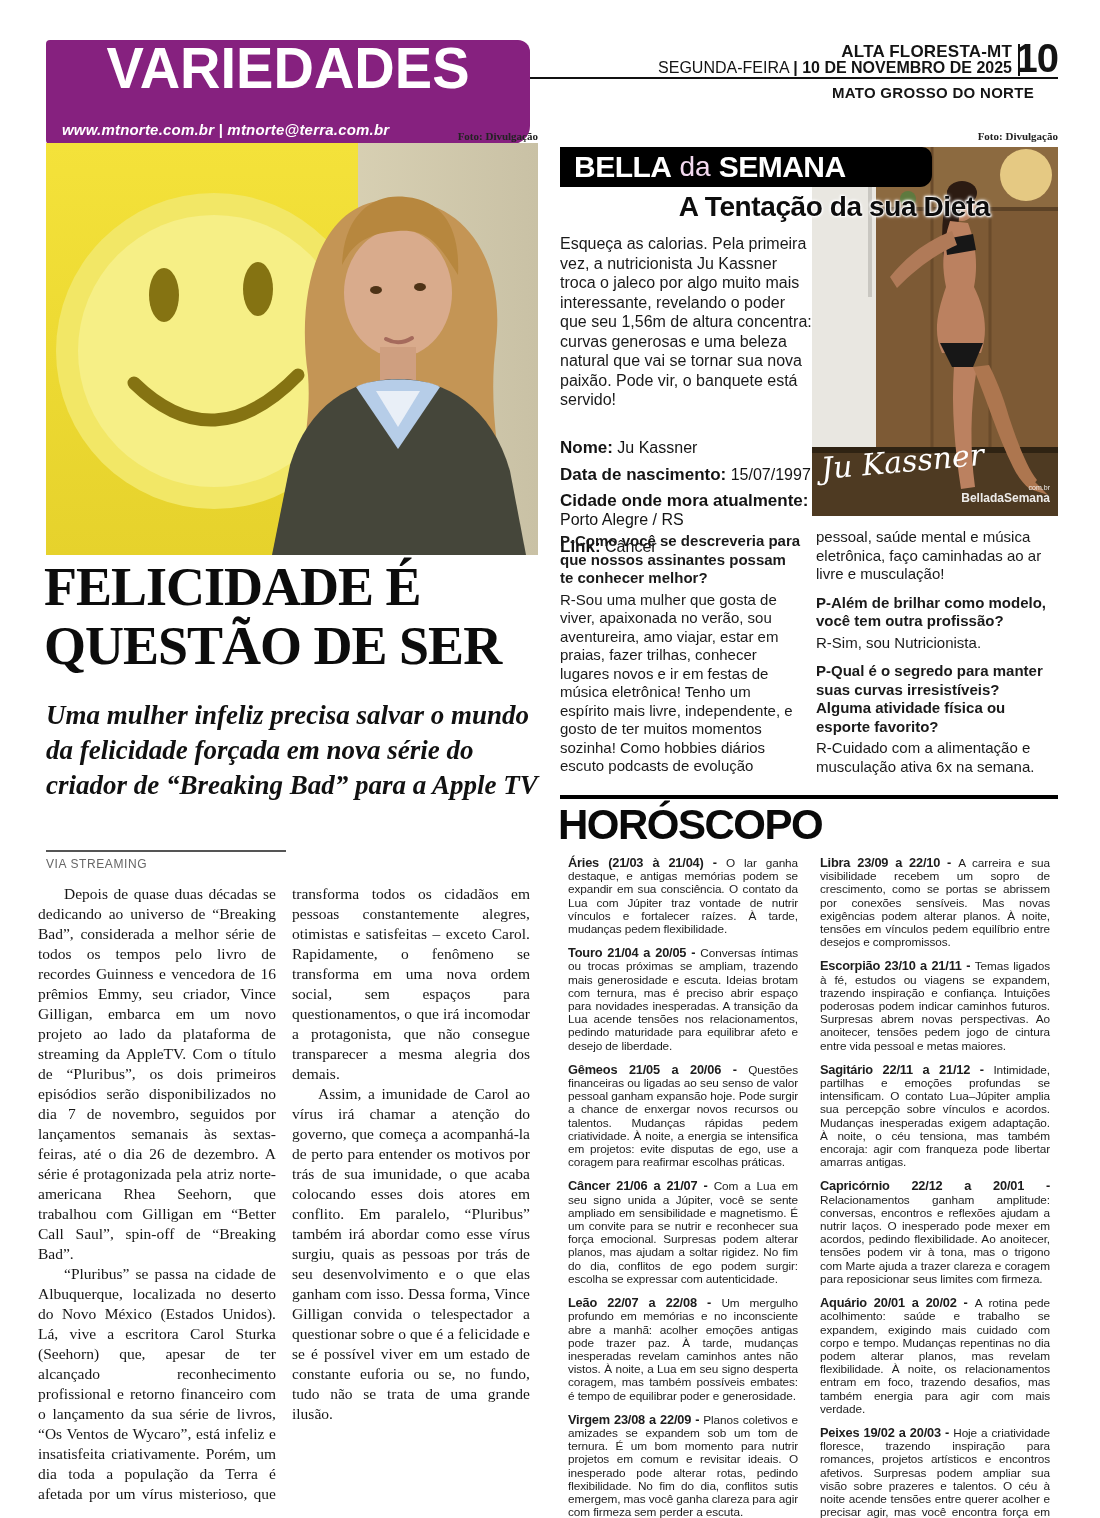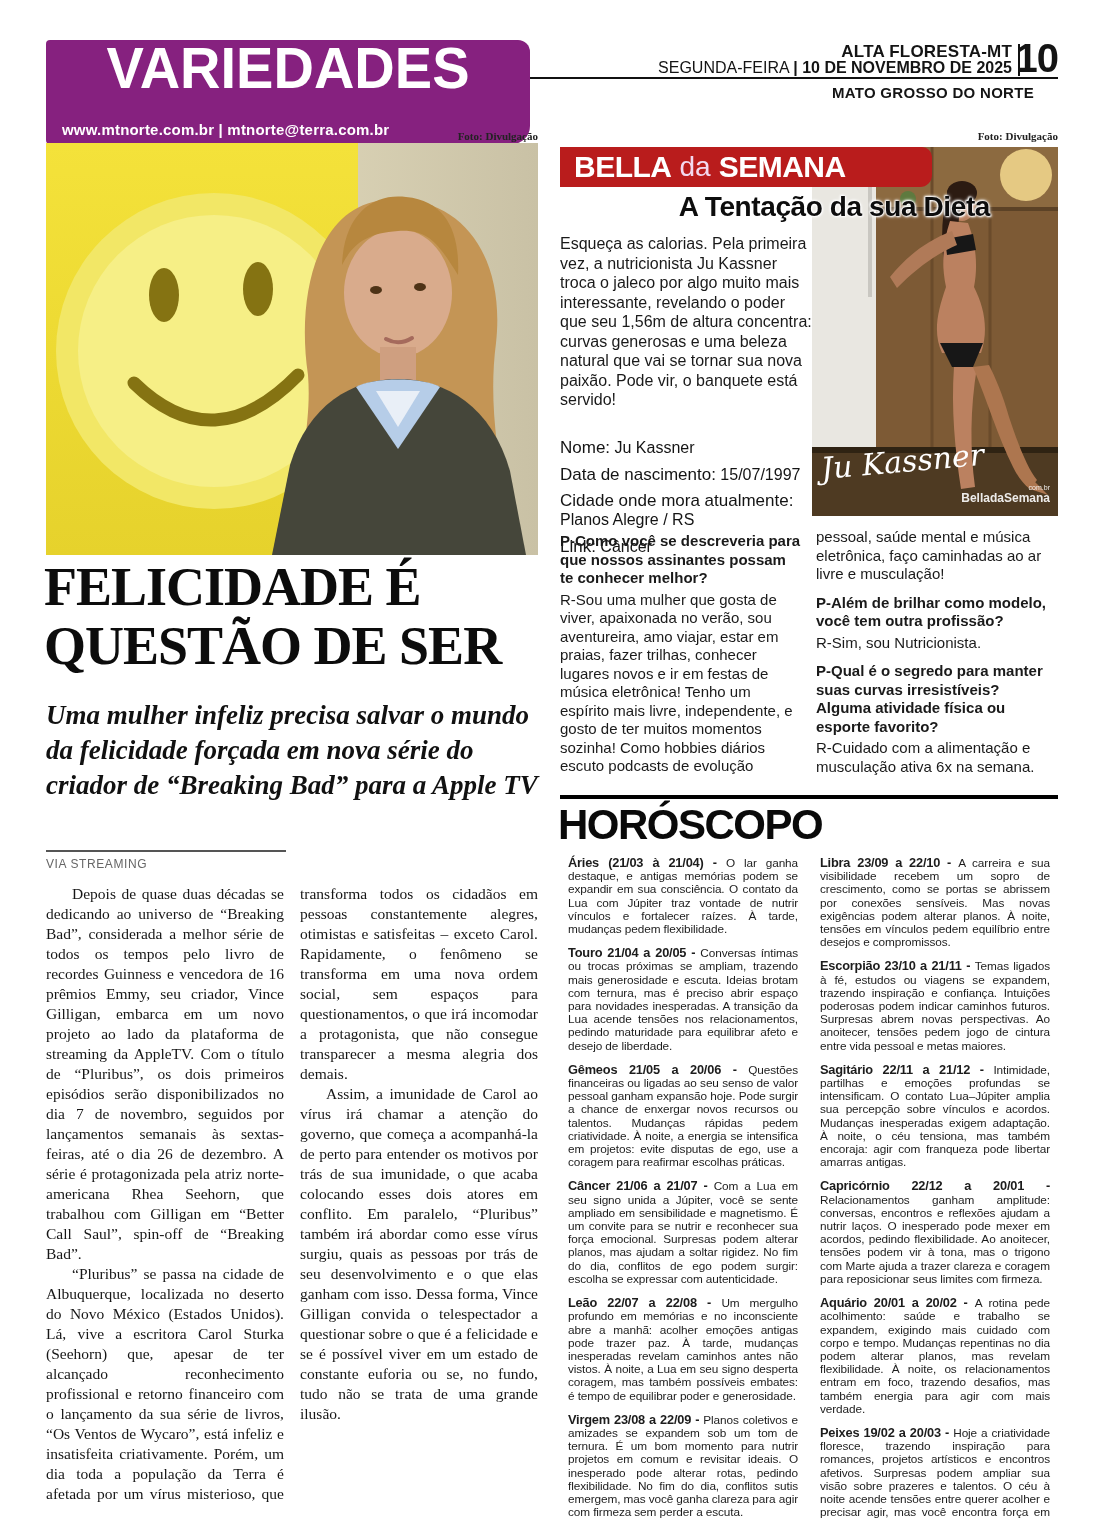--- a/index.html
+++ b/index.html
@@ -5,21 +5,21 @@
   html,body{margin:0;padding:0;background:#ffffff;}
   .page{position:relative;width:1100px;height:1518px;background:#fff;overflow:hidden;
         font-family:"Liberation Sans",sans-serif;color:#141414;}
 
   
   .masthead-banner{position:absolute;left:46px;top:40px;width:484px;height:104px;
     background:#86217f;border-radius:4px 12px 18px 4px;}
   .masthead-title{position:absolute;left:14px;top:-4px;width:456px;text-align:center;
     font-size:56px;font-weight:800;color:#fff;letter-spacing:0px;transform:scaleY(1.02);
     font-family:"Liberation Sans",sans-serif;white-space:nowrap;}
-  .masthead-site{position:absolute;left:16px;bottom:6px;font-size:15px;font-weight:700;color:#fff;letter-spacing:.2px;}
+  .masthead-site{position:absolute;left:16px;bottom:6px;font-size:15px;font-weight:700;color:#fff;letter-spacing:.2px;font-style:italic;}
   .header-rule{position:absolute;left:530px;top:77px;width:528px;height:2px;background:#111;}
   .header-city{position:absolute;right:88px;top:42px;font-size:17px;font-weight:800;letter-spacing:.2px;text-align:right;white-space:nowrap;}
   .header-date{position:absolute;right:88px;top:59px;font-size:16px;text-align:right;white-space:nowrap;}
   .header-date b{font-weight:800;}
   .header-divider{position:absolute;right:80px;top:44px;width:2px;height:32px;background:#111;}
   .page-number{position:absolute;right:42px;top:36px;font-size:40px;font-weight:800;letter-spacing:-1px;}
   .newspaper-name{position:absolute;right:66px;top:84px;font-size:15px;font-weight:800;letter-spacing:.3px;}
 
   
   .photo-credit{position:absolute;font-family:"Liberation Serif",serif;font-weight:700;font-size:11px;color:#222;text-align:right;}
@@ -29,42 +29,42 @@
   
   .article-photo{position:absolute;left:46px;top:143px;width:492px;height:412px;overflow:hidden;}
   .headline{position:absolute;left:44px;top:558px;width:500px;
     font-family:"Liberation Serif",serif;font-weight:700;font-size:54px;line-height:59px;
     letter-spacing:-1px;color:#0c0c0c;}
   .subhead{position:absolute;left:46px;top:698px;width:498px;
     font-family:"Liberation Serif",serif;font-style:italic;font-weight:700;
     font-size:27px;line-height:35px;color:#111;}
   .kicker-rule{position:absolute;left:46px;top:850px;width:240px;height:2px;background:#555;}
   .kicker{position:absolute;left:46px;top:857px;font-size:12px;letter-spacing:.6px;color:#666;}
-  .article-body{position:absolute;left:46px;top:884px;width:492px;height:624px;
+  .article-body{position:absolute;left:38px;top:884px;width:492px;height:624px;
     column-count:2;column-gap:16px;column-fill:auto;overflow:hidden;
     font-family:"Liberation Serif",serif;font-size:15.5px;line-height:20px;
     text-align:justify;color:#161616;hyphens:auto;}
   .body-par{margin:0;text-indent:26px;}
   .bold-par{font-weight:700;}
 
   
   .bella-banner{position:absolute;left:560px;top:147px;width:372px;height:40px;
-    background:#b91c1c;border-radius:0 10px 12px 0;z-index:3;
+    background:#000000;border-radius:0 10px 12px 0;z-index:3;
     display:flex;align-items:center;padding-left:14px;box-sizing:border-box;}
   .bella-banner .b{font-size:30px;font-weight:800;color:#fff;letter-spacing:-.5px;}
   .bella-banner .l{font-size:28px;font-weight:400;color:#f3d9ef;margin:0 8px;}
   .bella-photo{position:absolute;left:812px;top:147px;width:246px;height:369px;overflow:hidden;z-index:1;}
   .bella-headline{position:absolute;left:560px;top:191px;width:430px;z-index:4;
     font-size:28px;font-weight:800;letter-spacing:-.4px;color:#0d0d0d;
     text-shadow:0 0 2px #fff,0 0 4px #fff,1px 1px 2px #fff,-1px -1px 2px #fff;text-align:right;}
   .bella-intro{position:absolute;left:560px;top:234px;width:256px;
     font-size:16px;line-height:19.5px;color:#1a1a1a;}
   .bella-fields{position:absolute;left:560px;top:438px;width:254px;}
   .field-row{margin-bottom:7px;line-height:1.16;}
-  .field-label{font-weight:400;font-size:17px;}
+  .field-label{font-weight:700;font-size:17px;}
   .field-value{font-size:16px;}
   .bella-qa{position:absolute;left:560px;top:528px;width:498px;height:262px;
     column-count:2;column-gap:14px;column-fill:auto;overflow:hidden;
     font-size:15px;line-height:18.5px;color:#1a1a1a;}
   .qa-q{font-weight:800;margin:10px 0 3px;}
   .qa-q:first-child{margin-top:4px;}
   .qa-a{margin:0 0 2px;}
 
   
   .horoscope-rule{position:absolute;left:560px;top:795px;width:498px;height:4px;background:#000;}
@@ -173,21 +173,21 @@
   <div class="bella-banner">
     <span class="b">BELLA</span>
     <span class="l">da</span>
     <span class="b">SEMANA</span>
   </div>
   <div class="bella-headline">A Tentação da sua Dieta</div>
   <div class="bella-intro">Esqueça as calorias. Pela primeira vez, a nutricionista Ju Kassner troca o jaleco por algo muito mais interessante, revelando o poder que seu 1,56m de altura concentra: curvas generosas e uma beleza natural que vai se tornar sua nova paixão. Pode vir, o banquete está servido!</div>
   <div class="bella-fields">
       <div class="field-row"><span class="field-label">Nome:</span><span class="field-value"> Ju Kassner</span></div>
       <div class="field-row"><span class="field-label">Data de nascimento:</span><span class="field-value"> 15/07/1997</span></div>
-      <div class="field-row"><span class="field-label">Cidade onde mora atualmente:</span><span class="field-value"> Planos Alegre / RS</span></div>
+      <div class="field-row"><span class="field-label">Cidade onde mora atualmente:</span><span class="field-value"> Porto Alegre / RS</span></div>
       <div class="field-row"><span class="field-label">Link:</span><span class="field-value"> Câncer</span></div>
     </div>
   <div class="bella-qa">
       <p class="qa-q">P-Como você se descreveria para que nossos assinantes possam te conhecer melhor?</p>
       <p class="qa-a">R-Sou uma mulher que gosta de viver, apaixonada no verão, sou aventureira, amo viajar, estar em praias, fazer trilhas, conhecer lugares novos e ir em festas de música eletrônica! Tenho um espírito mais livre, independente, e gosto de ter muitos momentos sozinha! Como hobbies diários escuto podcasts de evolução pessoal, saúde mental e música eletrônica, faço caminhadas ao ar livre e musculação!</p>
       <p class="qa-q">P-Além de brilhar como modelo, você tem outra profissão?</p>
       <p class="qa-a">R-Sim, sou Nutricionista.</p>
       <p class="qa-q">P-Qual é o segredo para manter suas curvas irresistíveis? Alguma atividade física ou esporte favorito?</p>
       <p class="qa-a">R-Cuidado com a alimentação e musculação ativa 6x na semana.</p>
     </div>

